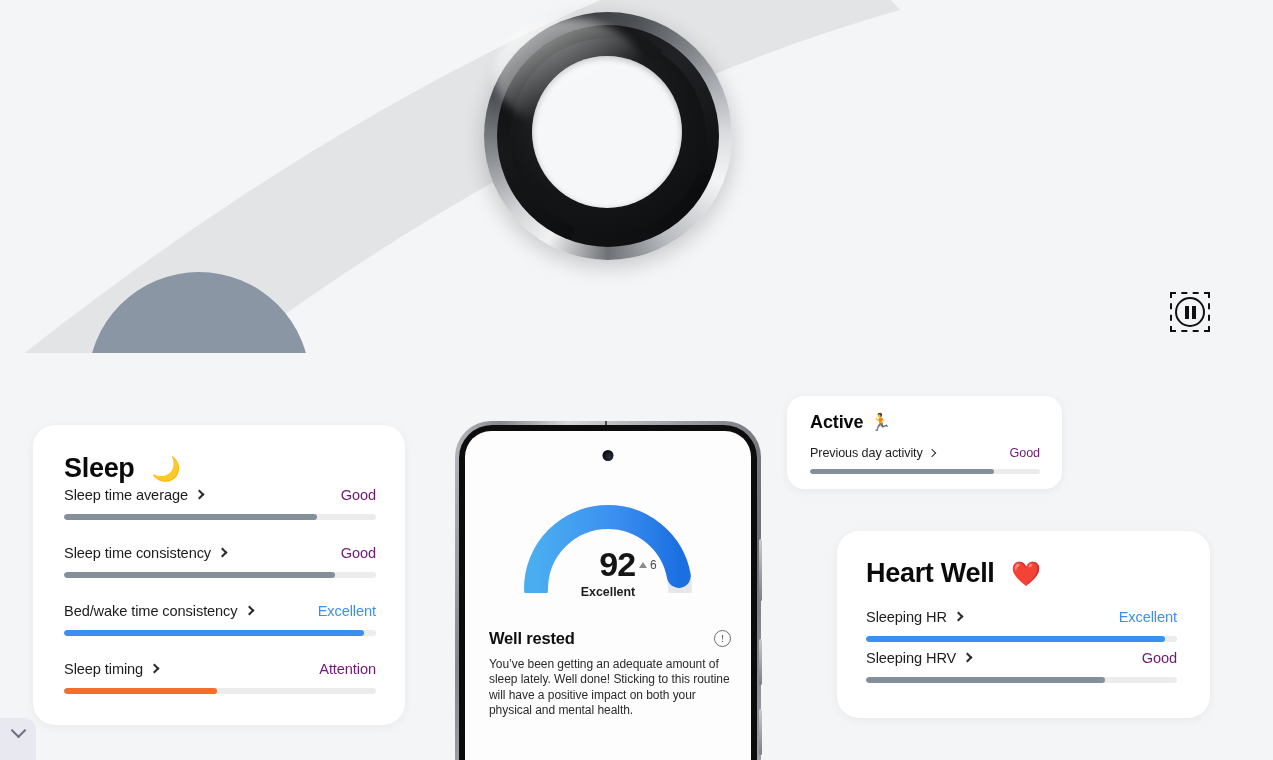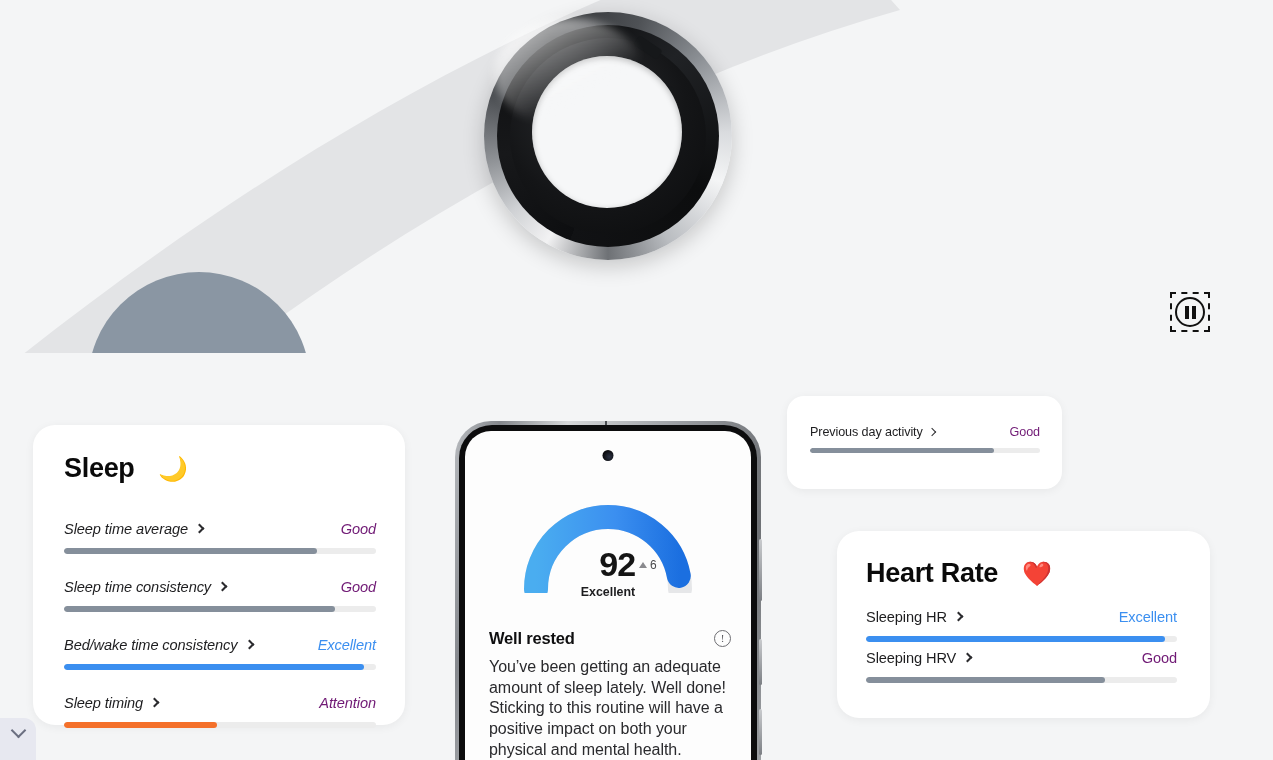--- a/index.html
+++ b/index.html
@@ -143,21 +143,21 @@
     border-radius: 22px;
     box-shadow: 0 2px 10px rgba(0,0,0,0.055);
   }
   .card-sleep  { left: 33px;  top: 425px; width: 372px; height: 300px; padding: 28px 29px 0 31px; }
   .card-active { left: 787px; top: 396px; width: 275px; height: 93px;  padding: 16px 22px 0 23px; border-radius: 17px; }
   .card-hr     { left: 837px; top: 531px; width: 373px; height: 187px; padding: 27px 33px 0 29px; }
 
   .card-title {
     font-weight: bold;
     color: #0a0a0a;
-    display: flex; align-items: center; gap: 24px;
+    display: flex; align-items: center; gap: 17px;
     letter-spacing: -0.3px;
   }
   .title-lg { font-size: 27px; }
   .title-sm { font-size: 18px; gap: 7px; letter-spacing: -0.1px; }
   .title-emoji { font-size: 24px; line-height: 1; }
   .title-sm .title-emoji { font-size: 17px; }
 
   .metric { margin-top: 0; }
   .metric-row {
     display: flex; align-items: center; justify-content: space-between;
@@ -276,21 +276,21 @@
   .info-icon {
     width: 17px; height: 17px; border-radius: 50%;
     border: 1.5px solid #6d6d72;
     display: flex; align-items: center; justify-content: center;
     font-size: 11px; color: #5b5b60; line-height: 1;
     font-family: "Liberation Serif", serif;
     cursor: pointer;
   }
   .pb-text {
     margin-top: 9px;
-    font-size: 16px; line-height: 1.29; color: #2a2a2d;
+    font-size: 12px; line-height: 1.29; color: #2a2a2d;
     letter-spacing: -0.05px;
   }
 </style>
 </head>
 <body>
 
 <div class="page">
 
   <div class="hero">
 
@@ -325,21 +325,21 @@
   <div class="corner-panel" aria-label="Collapse">
     <span class="chev-down"></span>
   </div>
 
   <div class="card card-sleep">
     <div class="card-title title-lg">
       <span>Sleep</span>
       <span class="title-emoji">🌙</span>
     </div>
 
-    <div style="margin-top:37px;font-style:italic;">
+    <div style="margin-top:3px;">
       <div class="metric sleep-metric">
         <div class="metric-row">
           <span class="metric-label">
             <span>Sleep time average</span>
             <span class="chev-right"></span>
           </span>
           <span class="metric-value v-good">Good</span>
         </div>
         <div class="bar-track">
           <div class="bar-fill f-good" style="width: 81%;"></div>
@@ -381,39 +381,43 @@
           <span class="metric-value v-attention">Attention</span>
         </div>
         <div class="bar-track">
           <div class="bar-fill f-attention" style="width: 49%;"></div>
         </div>
       </div>
     </div>
   </div>
 
   <div class="card card-active">
+    <div class="card-title title-sm">
+      <span>Active</span>
+      <span class="title-emoji">🏃</span>
+    </div>
     <div style="margin-top:13px;">
       <div class="metric">
         <div class="metric-row">
           <span class="metric-label small">
             <span>Previous day activity</span>
             <span class="chev-right"></span>
           </span>
           <span class="metric-value small v-good">Good</span>
         </div>
         <div class="bar-track thin">
           <div class="bar-fill f-good" style="width: 80%;"></div>
         </div>
       </div>
     </div>
   </div>
 
   <div class="card card-hr">
     <div class="card-title title-lg">
-      <span>Heart Rate</span>
+      <span>Heart Well</span>
       <span class="title-emoji">❤️</span>
     </div>
     <div style="margin-top:20px;">
       <div class="metric hr-metric">
         <div class="metric-row">
           <span class="metric-label">
             <span>Sleeping HR</span>
             <span class="chev-right"></span>
           </span>
           <span class="metric-value v-excellent">Excellent</span>

